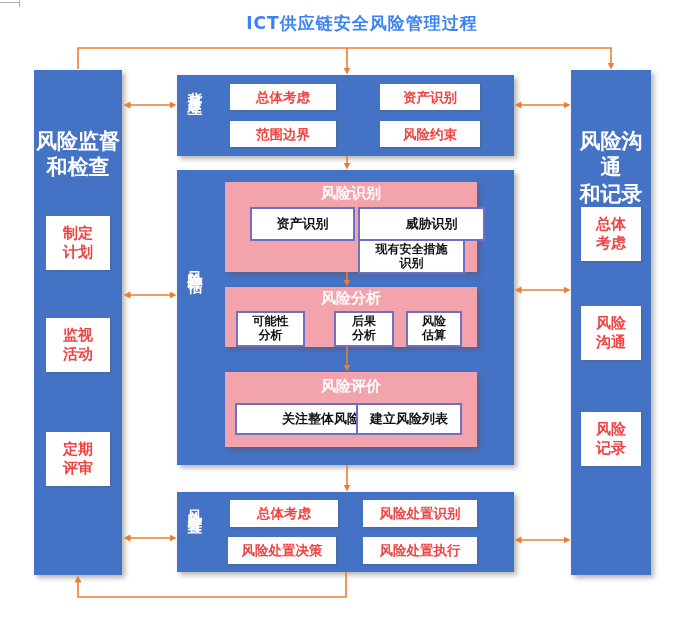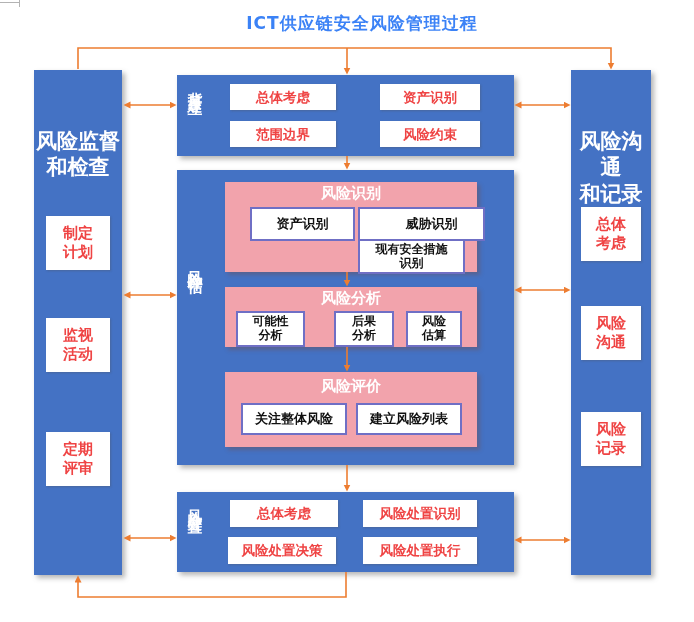--- a/index.html
+++ b/index.html
@@ -93,21 +93,21 @@
       <div class="pink-item pi-sm" style="left:11px;top:24px;width:65px;height:32px;">可能性
 分析</div>
       <div class="pink-item pi-sm" style="left:109px;top:24px;width:56px;height:32px;">后果
 分析</div>
       <div class="pink-item pi-sm" style="left:181px;top:24px;width:52px;height:32px;">风险
 估算</div>
     </div>
 
     <div class="pink" style="top:202px;height:75px;">
       <div class="pink-title" style="top:5px;">风险评价</div>
-      <div class="pink-item" style="left:16px;top:31px;width:102px;height:28px;">关注整体风险</div>
+      <div class="pink-item" style="left:10px;top:31px;width:102px;height:28px;padding-left:33px;">关注整体风险</div>
       <div class="pink-item" style="left:131px;top:31px;width:102px;height:28px;">建立风险列表</div>
     </div>
   </div>
 
   <div class="panel" style="left:177px;top:492px;width:337px;height:80px;">
     <div class="v-label" style="left:8px;top:6px;">风险处置</div>
     <div class="white-box wb-md" style="left:53px;top:8px;width:108px;height:27px;">总体考虑</div>
     <div class="white-box wb-md" style="left:186px;top:8px;width:114px;height:27px;">风险处置识别</div>
     <div class="white-box wb-md" style="left:51px;top:45px;width:108px;height:27px;">风险处置决策</div>
     <div class="white-box wb-md" style="left:186px;top:45px;width:114px;height:27px;">风险处置执行</div>

